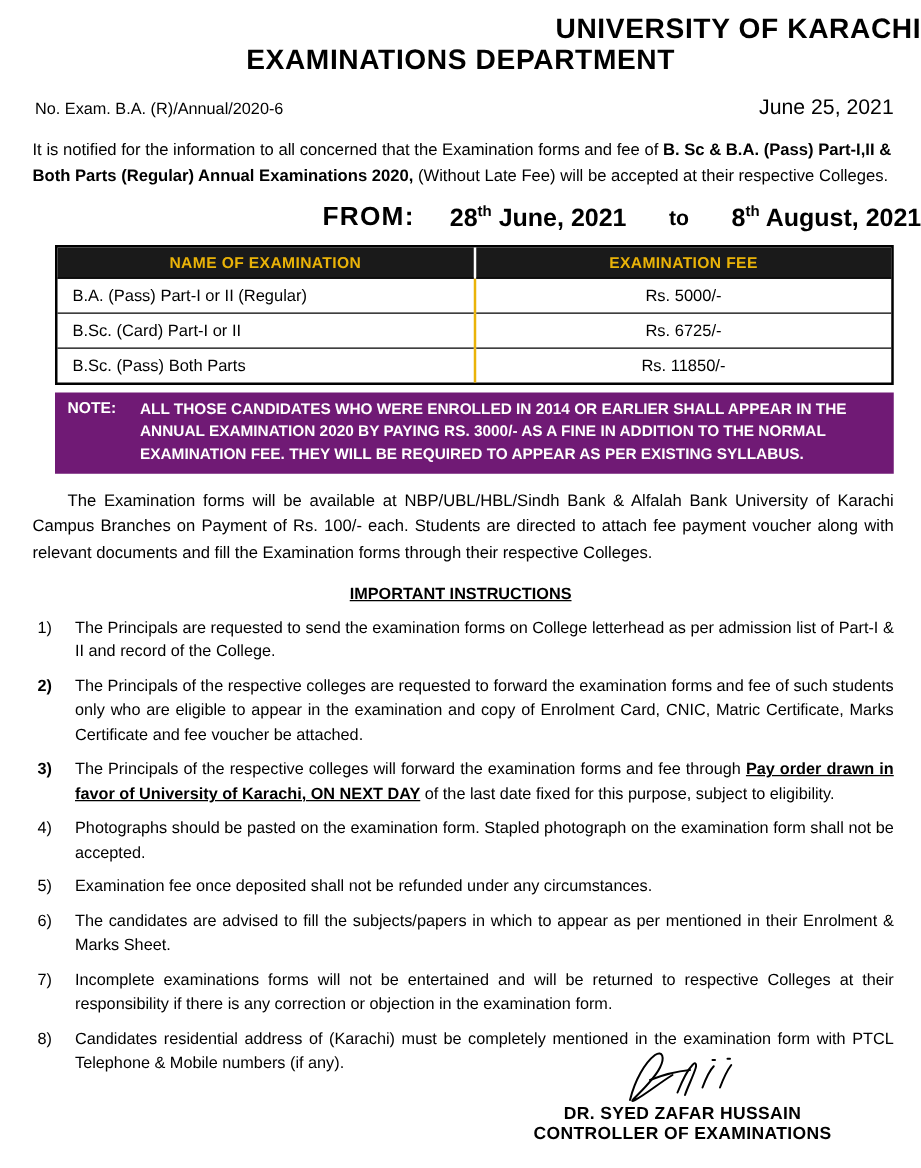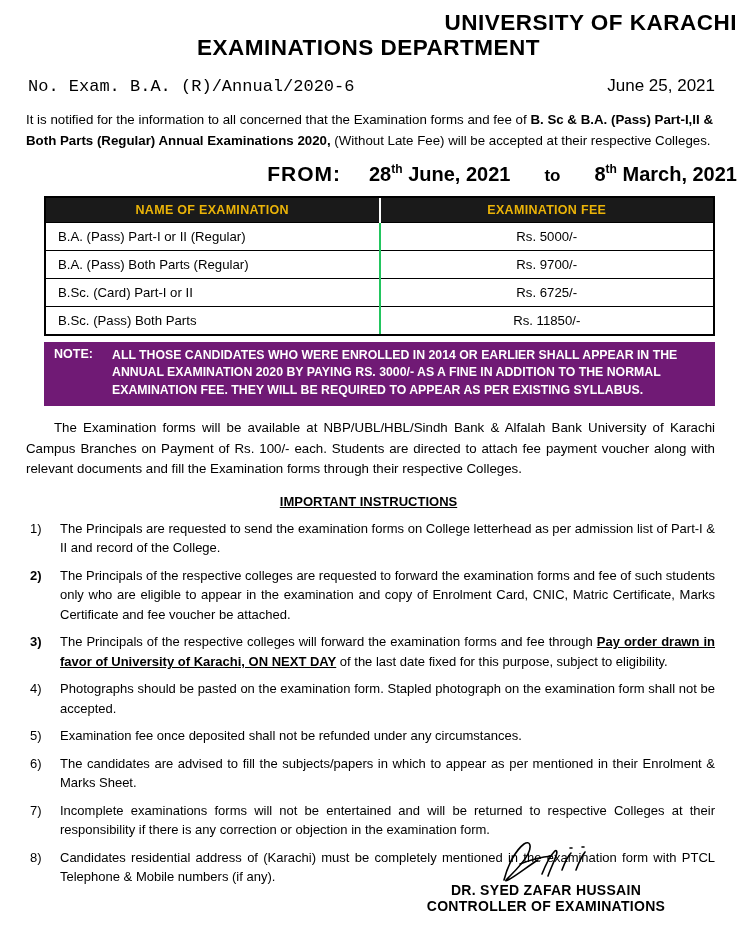--- a/index.html
+++ b/index.html
@@ -40,21 +40,21 @@
   .header .line2 { font-size: 22.5px; }
 
   
   .refrow {
     display: flex;
     justify-content: space-between;
     align-items: baseline;
     margin: 16px 22px 0 28px;
     font-size: 13px;
   }
-  .refrow .refno { font-size: 17px; font-family: Liberation Mono, monospace; }
+  .refrow .refno { font-size: 13px; }
   .refrow .refdate { font-size: 17px; }
 
   
   .notif-title {
     text-align: center;
     font-weight: bold;
     font-size: 19px;
     letter-spacing: 5px;
     margin-top: 12px;
   }
@@ -116,21 +116,21 @@
   table.fee th.c1 { width: 50%; }
   table.fee th.c2 { width: 50%; border-left: 2px solid #ffffff; }
   table.fee td {
     font-size: 13.2px;
     padding: 6px 8px;
     border-top: 1.5px solid #000;
   }
   table.fee td.name { padding-left: 12px; }
   table.fee td.fee {
     text-align: center;
-    border-left: 2px solid #22c55e;
+    border-left: 2px solid #eab308;
   }
 
   
   .note {
     margin: 6px 22px 0 44px;
     background: #701a75;
     color: #ffffff;
     display: flex;
     padding: 5px 8px 6px 10px;
     box-sizing: border-box;
@@ -225,41 +225,37 @@
 
 
   <div class="intro">
     <span>It is notified for the information to all concerned that the Examination forms and fee of </span><b>B. Sc &amp; B.A. (Pass) Part-I,II &amp; Both Parts (Regular) Annual Examinations 2020,</b><span> (Without Late Fee) will be accepted at their respective Colleges.</span>
   </div>
 
   <div class="fromto">
     <span class="lbl">FROM:</span>
     <span class="d1"><span>28</span><span class="sup">th</span><span> June, 2021</span></span>
     <span class="mid">to</span>
-    <span class="d2"><span>8</span><span class="sup">th</span><span> March, 2021</span></span>
+    <span class="d2"><span>8</span><span class="sup">th</span><span> August, 2021</span></span>
   </div>
 
   <div class="tbl-wrap">
     <table class="fee">
       <thead>
         <tr>
           <th class="c1">NAME OF EXAMINATION</th>
           <th class="c2">EXAMINATION FEE</th>
         </tr>
       </thead>
       <tbody>
         <tr>
           <td class="name">B.A. (Pass) Part-I or II (Regular)</td>
           <td class="fee">Rs. 5000/-</td>
         </tr>
         <tr>
-          <td class="name">B.A. (Pass) Both Parts (Regular)</td>
-          <td class="fee">Rs. 9700/-</td>
-        </tr>
-        <tr>
           <td class="name">B.Sc. (Card) Part-I or II</td>
           <td class="fee">Rs. 6725/-</td>
         </tr>
         <tr>
           <td class="name">B.Sc. (Pass) Both Parts</td>
           <td class="fee">Rs. 11850/-</td>
         </tr>
       </tbody>
     </table>
   </div>

